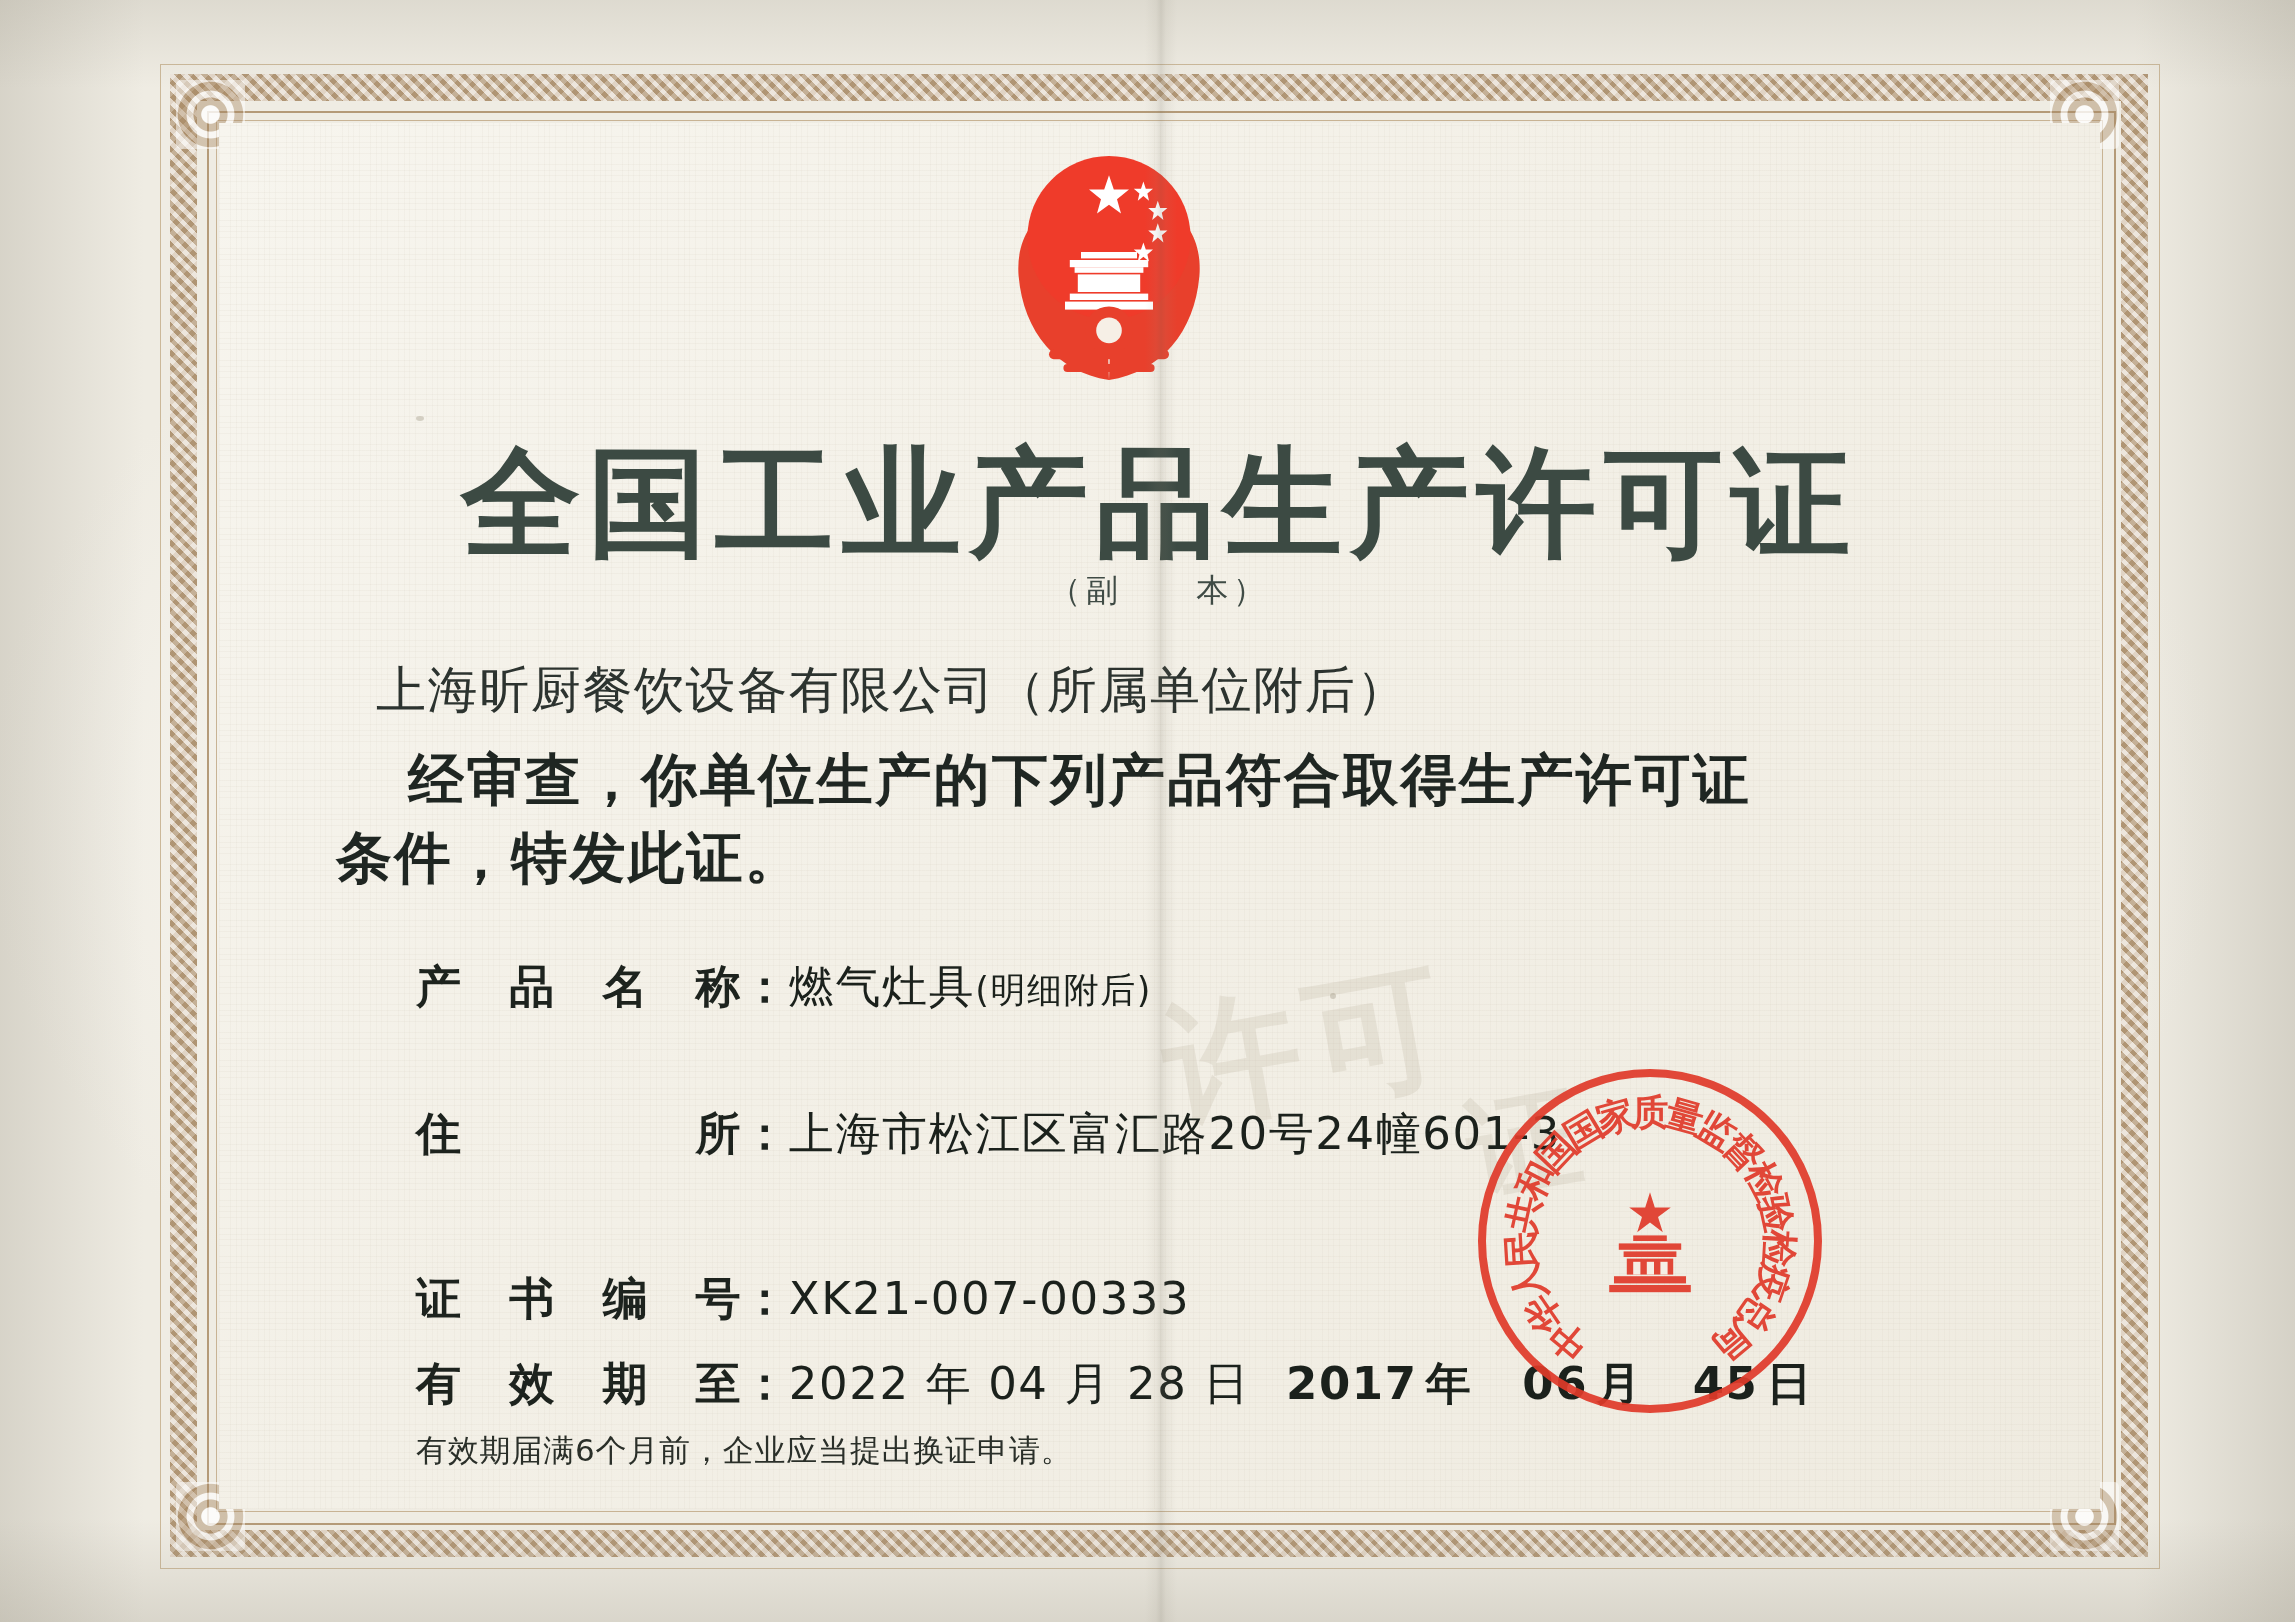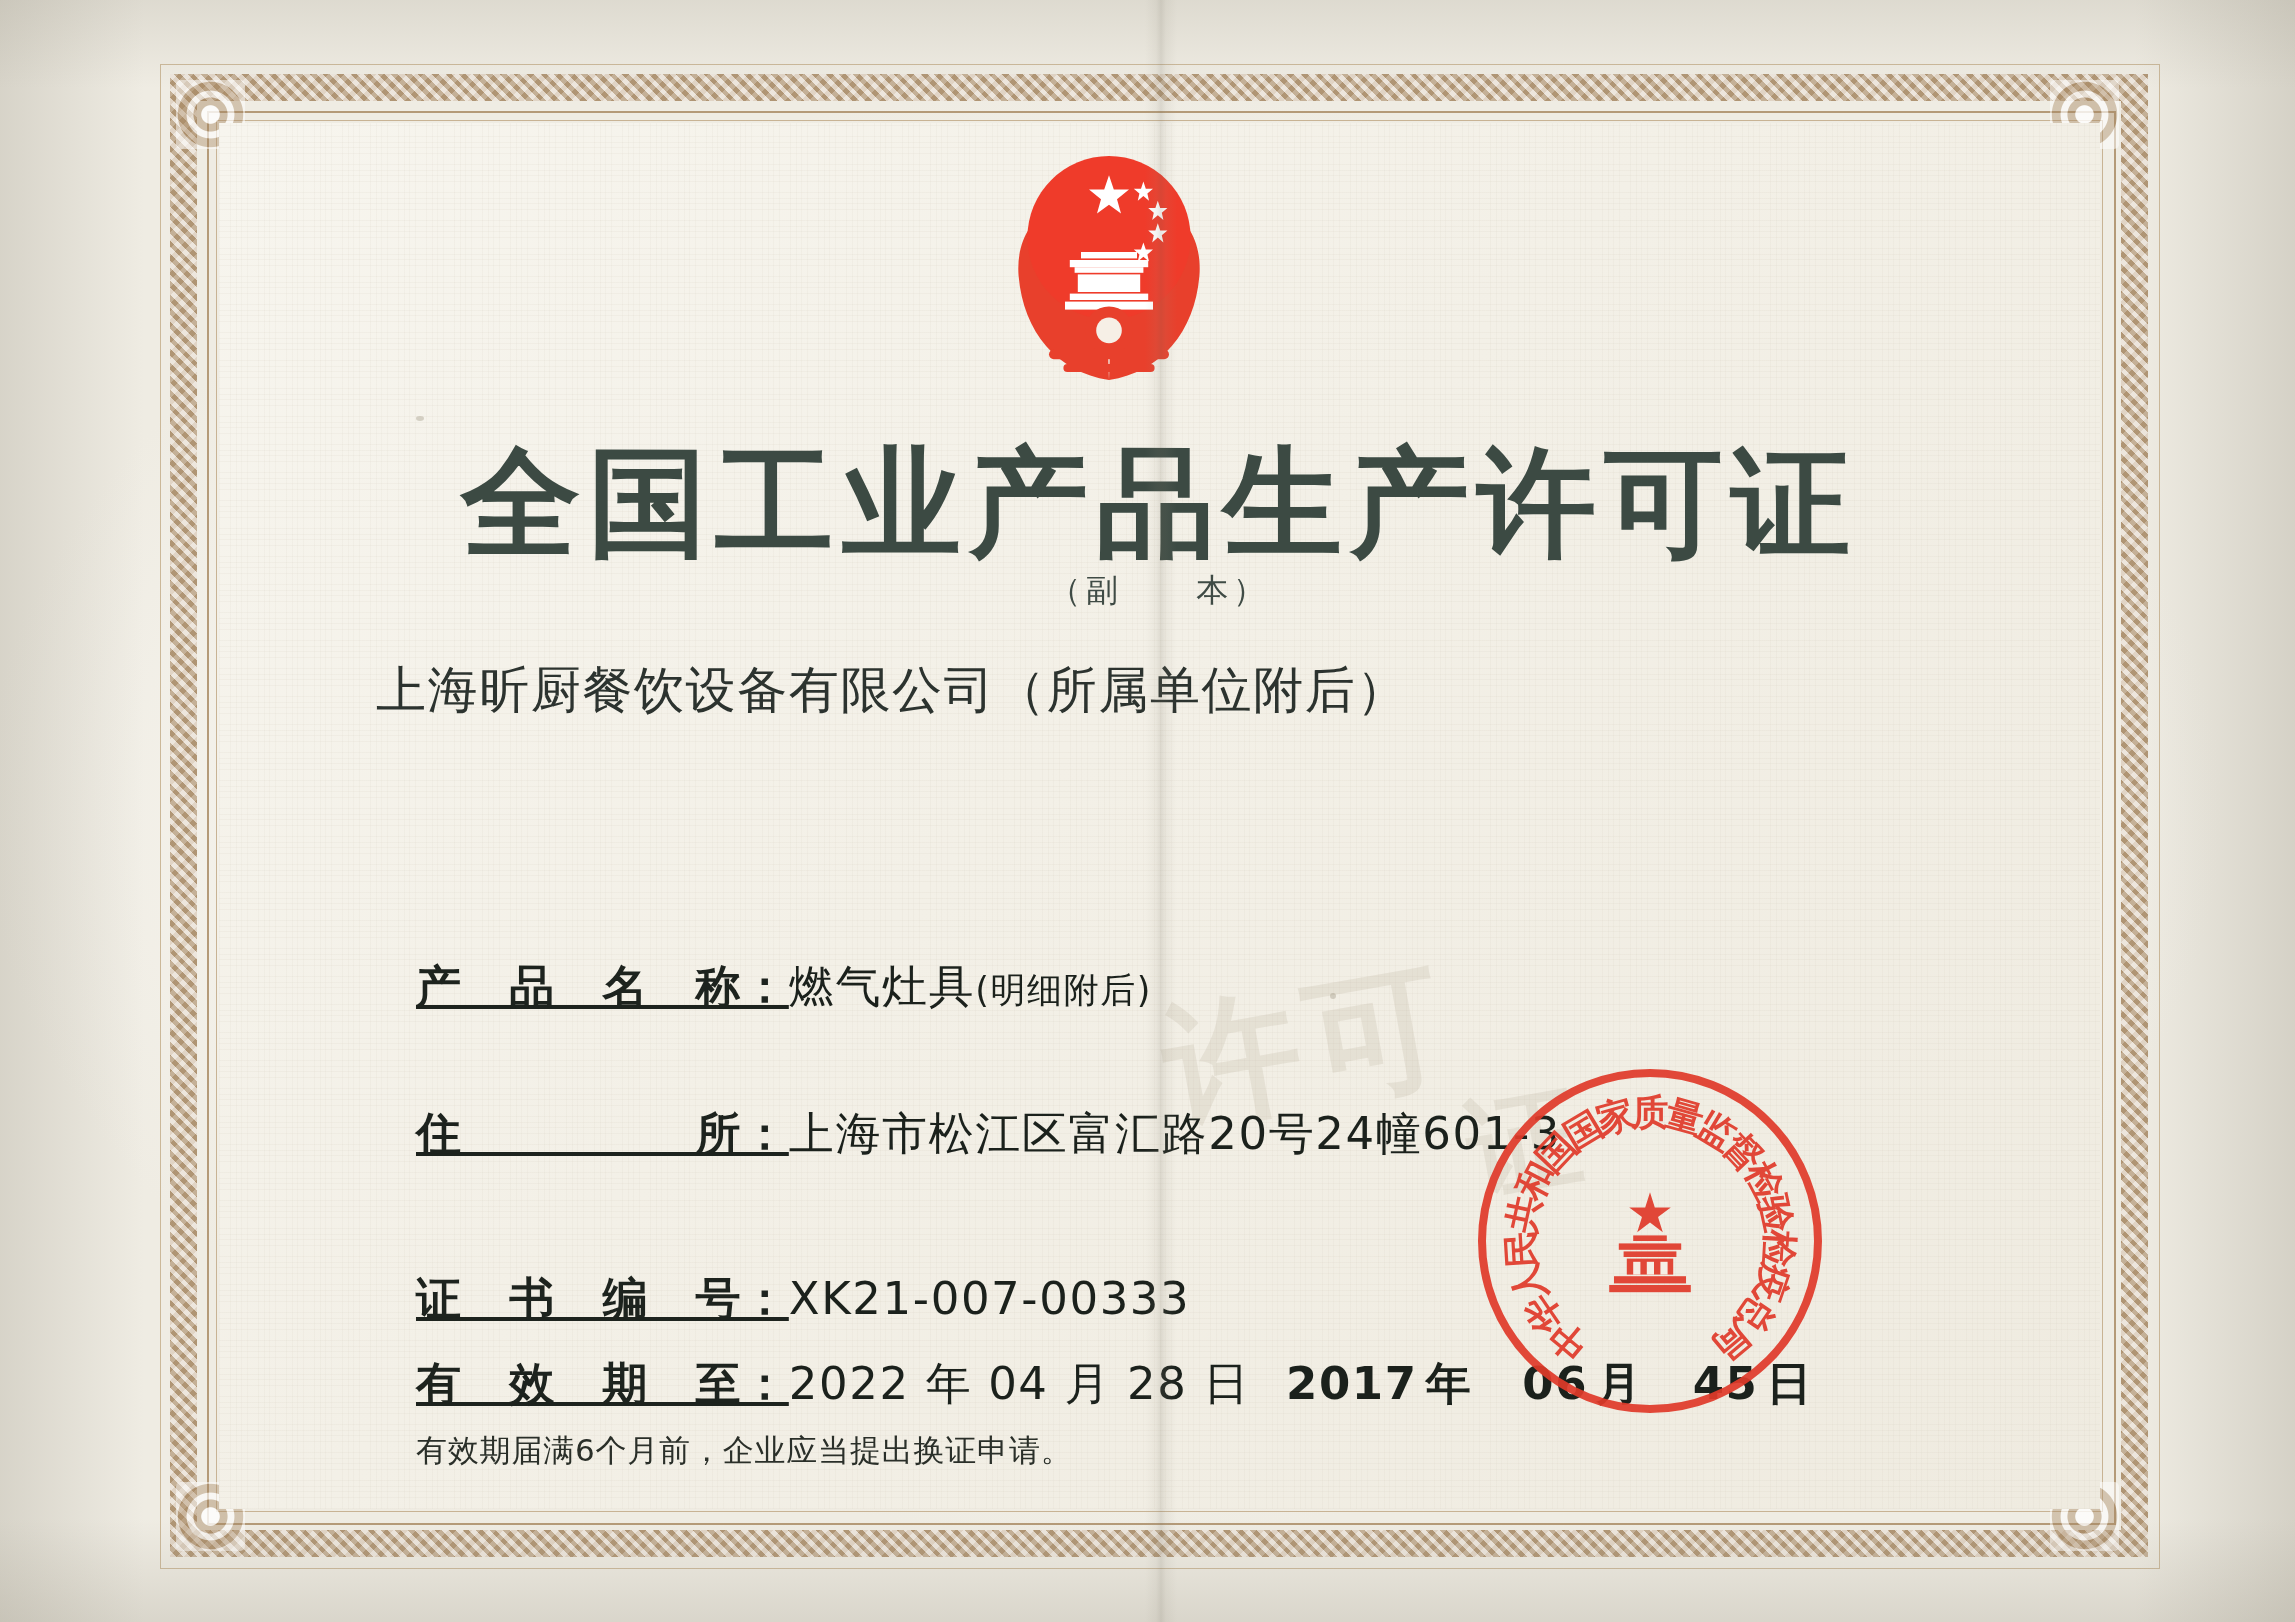--- a/index.html
+++ b/index.html
@@ -206,21 +206,20 @@
     position: absolute;
     z-index: 20;
     font-size: 45px;
     color: #20261f;
     letter-spacing: 1.6px;
     white-space: nowrap;
   }
   .fieldrow .lab {
     font-weight: 700;
     color: #1d231e;
-    text-decoration: underline;
   }
   .fieldrow .val { font-weight: 400; color: #1b211c; }
   .fieldrow .val.small { font-size: 35px; }
 
   #row-product  { left: 416px; top: 957px; }
   #row-address  { left: 416px; top: 1093px; margin-top: 11px; }
   #row-factory  { left: 416px; top: 1181px; }
   #row-certno   { left: 416px; top: 1269px; }
   #row-valid    { left: 416px; top: 1354px; }
 
@@ -340,20 +339,24 @@
       </g>
       <circle cx="135" cy="238" r="16" fill="#f6efe6"></circle>
     </svg>
   </div>
 
   <div id="title">全国工业产品生产许可证</div>
   <div id="subtitle">（副　　本）</div>
 
   <div id="company">上海昕厨餐饮设备有限公司（所属单位附后）</div>
 
+  <div id="statement">
+    <span class="l1">经审查，你单位生产的下列产品符合取得生产许可证</span>
+    <span class="l2">条件，特发此证。</span>
+  </div>
 
   <div class="fieldrow" id="row-product">
     <span class="lab">产　品　名　称：</span><span class="val">燃气灶具</span><span class="val small">(明细附后)</span>
   </div>
 
   <div class="fieldrow" id="row-address">
     <span class="lab">住　　　　　所：</span><span class="val">上海市松江区富汇路20号24幢601-3</span>
   </div>
 
 

